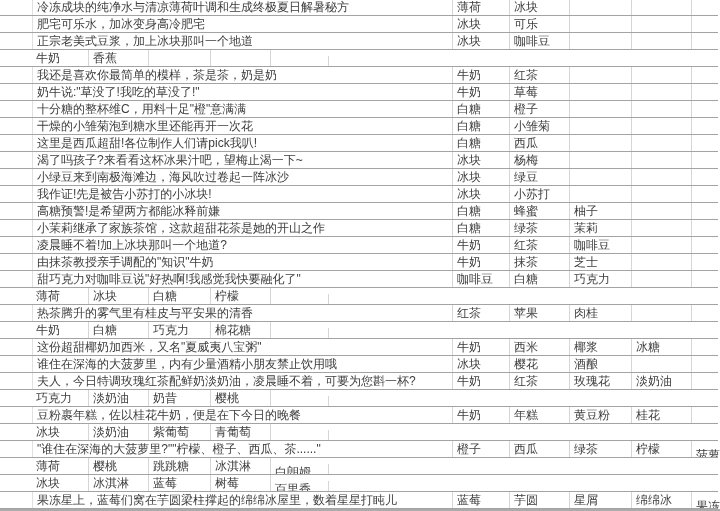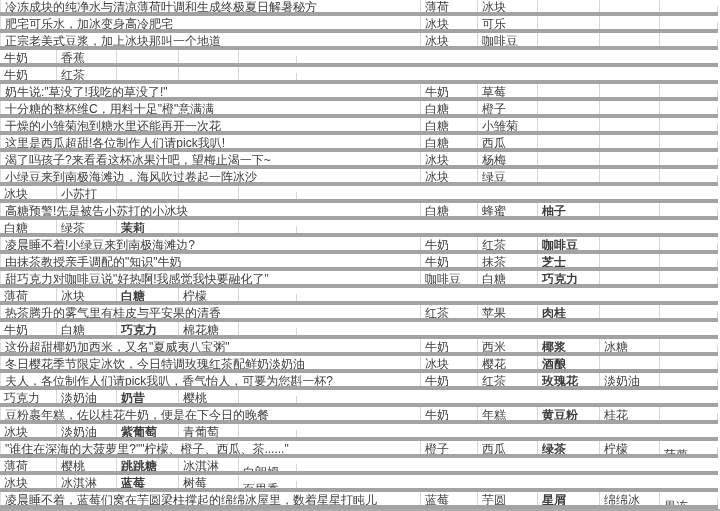--- a/index.html
+++ b/index.html
@@ -20,41 +20,42 @@
     overflow: hidden;
   }
   .grid {
     width: 718px;
   }
   .row {
     display: flex;
     height: 17px;
     line-height: 17px;
     box-sizing: border-box;
-    border-bottom: 4px solid #a3a3a3;
+    border-bottom: 1px solid #a3a3a3;
+    padding-left: 32px;
   }
   .row:first-child {
     height: 16px;
     line-height: 15px;
   }
   .cell {
     box-sizing: border-box;
     border-right: 1px solid #d6d6d6;
     padding: 0 3px 0 4px;
     white-space: nowrap;
     overflow: hidden;
     flex: none;
   }
   .cell.desc {
     width: 421px;
     border-left: 1px solid #e0e0e0;
   }
   .cell.ing-0 { width: 57px; }
   .cell.ing-1 { width: 60px; }
-  .cell.ing-2 { width: 62px; font-weight: bold; }
+  .cell.ing-2 { width: 62px; }
   .cell.ing-3 { width: 60px; }
   .cell.ing-4 { width: 58px; margin-top: 6px; }
 </style>
 </head>
 <body>
 
 <div class="sheet">
   <div class="grid" id="grid">
   <div class="row">
     <div class="cell desc">冷冻成块的纯净水与清凉薄荷叶调和生成终极夏日解暑秘方</div>
@@ -85,20 +86,21 @@
 
   <div class="row">
     <div class="cell ing-0">牛奶</div>
     <div class="cell ing-1">香蕉</div>
     <div class="cell ing-2"></div>
     <div class="cell ing-3"></div>
     <div class="cell ing-4"></div>
   </div>
 
   <div class="row">
+    <div class="cell desc">我还是喜欢你最简单的模样，茶是茶，奶是奶</div>
     <div class="cell ing-0">牛奶</div>
     <div class="cell ing-1">红茶</div>
     <div class="cell ing-2"></div>
     <div class="cell ing-3"></div>
     <div class="cell ing-4"></div>
   </div>
 
   <div class="row">
     <div class="cell desc">奶牛说:"草没了!我吃的草没了!"</div>
     <div class="cell ing-0">牛奶</div>
@@ -147,46 +149,48 @@
   <div class="row">
     <div class="cell desc">小绿豆来到南极海滩边，海风吹过卷起一阵冰沙</div>
     <div class="cell ing-0">冰块</div>
     <div class="cell ing-1">绿豆</div>
     <div class="cell ing-2"></div>
     <div class="cell ing-3"></div>
     <div class="cell ing-4"></div>
   </div>
 
   <div class="row">
+    <div class="cell desc">我作证!先是被告小苏打的小冰块!</div>
     <div class="cell ing-0">冰块</div>
     <div class="cell ing-1">小苏打</div>
     <div class="cell ing-2"></div>
     <div class="cell ing-3"></div>
     <div class="cell ing-4"></div>
   </div>
 
   <div class="row">
-    <div class="cell desc">高糖预警!先是被告小苏打的小冰块</div>
+    <div class="cell desc">高糖预警!是希望两方都能冰释前嫌</div>
     <div class="cell ing-0">白糖</div>
     <div class="cell ing-1">蜂蜜</div>
     <div class="cell ing-2">柚子</div>
     <div class="cell ing-3"></div>
     <div class="cell ing-4"></div>
   </div>
 
   <div class="row">
+    <div class="cell desc">小茉莉继承了家族茶馆，这款超甜花茶是她的开山之作</div>
     <div class="cell ing-0">白糖</div>
     <div class="cell ing-1">绿茶</div>
     <div class="cell ing-2">茉莉</div>
     <div class="cell ing-3"></div>
     <div class="cell ing-4"></div>
   </div>
 
   <div class="row">
-    <div class="cell desc">凌晨睡不着!小绿豆来到南极海滩边?</div>
+    <div class="cell desc">凌晨睡不着!加上冰块那叫一个地道?</div>
     <div class="cell ing-0">牛奶</div>
     <div class="cell ing-1">红茶</div>
     <div class="cell ing-2">咖啡豆</div>
     <div class="cell ing-3"></div>
     <div class="cell ing-4"></div>
   </div>
 
   <div class="row">
     <div class="cell desc">由抹茶教授亲手调配的"知识"牛奶</div>
     <div class="cell ing-0">牛奶</div>
@@ -233,30 +237,30 @@
   <div class="row">
     <div class="cell desc">这份超甜椰奶加西米，又名"夏威夷八宝粥"</div>
     <div class="cell ing-0">牛奶</div>
     <div class="cell ing-1">西米</div>
     <div class="cell ing-2">椰浆</div>
     <div class="cell ing-3">冰糖</div>
     <div class="cell ing-4"></div>
   </div>
 
   <div class="row">
-    <div class="cell desc">冬日樱花季节限定冰饮，今日特调玫瑰红茶配鲜奶淡奶油</div>
+    <div class="cell desc">谁住在深海的大菠萝里，内有少量酒精小朋友禁止饮用哦</div>
     <div class="cell ing-0">冰块</div>
     <div class="cell ing-1">樱花</div>
     <div class="cell ing-2">酒酿</div>
     <div class="cell ing-3"></div>
     <div class="cell ing-4"></div>
   </div>
 
   <div class="row">
-    <div class="cell desc">夫人，各位制作人们请pick我叭，香气怡人，可要为您斟一杯?</div>
+    <div class="cell desc">夫人，今日特调玫瑰红茶配鲜奶淡奶油，凌晨睡不着，可要为您斟一杯?</div>
     <div class="cell ing-0">牛奶</div>
     <div class="cell ing-1">红茶</div>
     <div class="cell ing-2">玫瑰花</div>
     <div class="cell ing-3">淡奶油</div>
     <div class="cell ing-4"></div>
   </div>
 
   <div class="row">
     <div class="cell ing-0">巧克力</div>
     <div class="cell ing-1">淡奶油</div>
@@ -301,21 +305,21 @@
 
   <div class="row">
     <div class="cell ing-0">冰块</div>
     <div class="cell ing-1">冰淇淋</div>
     <div class="cell ing-2">蓝莓</div>
     <div class="cell ing-3">树莓</div>
     <div class="cell ing-4">百里香</div>
   </div>
 
   <div class="row">
-    <div class="cell desc">凌晨睡不着，蓝莓们窝在芋圆梁柱撑起的绵绵冰屋里，数着星星打盹儿</div>
+    <div class="cell desc">果冻星上，蓝莓们窝在芋圆梁柱撑起的绵绵冰屋里，数着星星打盹儿</div>
     <div class="cell ing-0">蓝莓</div>
     <div class="cell ing-1">芋圆</div>
     <div class="cell ing-2">星屑</div>
     <div class="cell ing-3">绵绵冰</div>
     <div class="cell ing-4">果冻</div>
   </div>
 </div>
 </div>
 
 </body></html>

